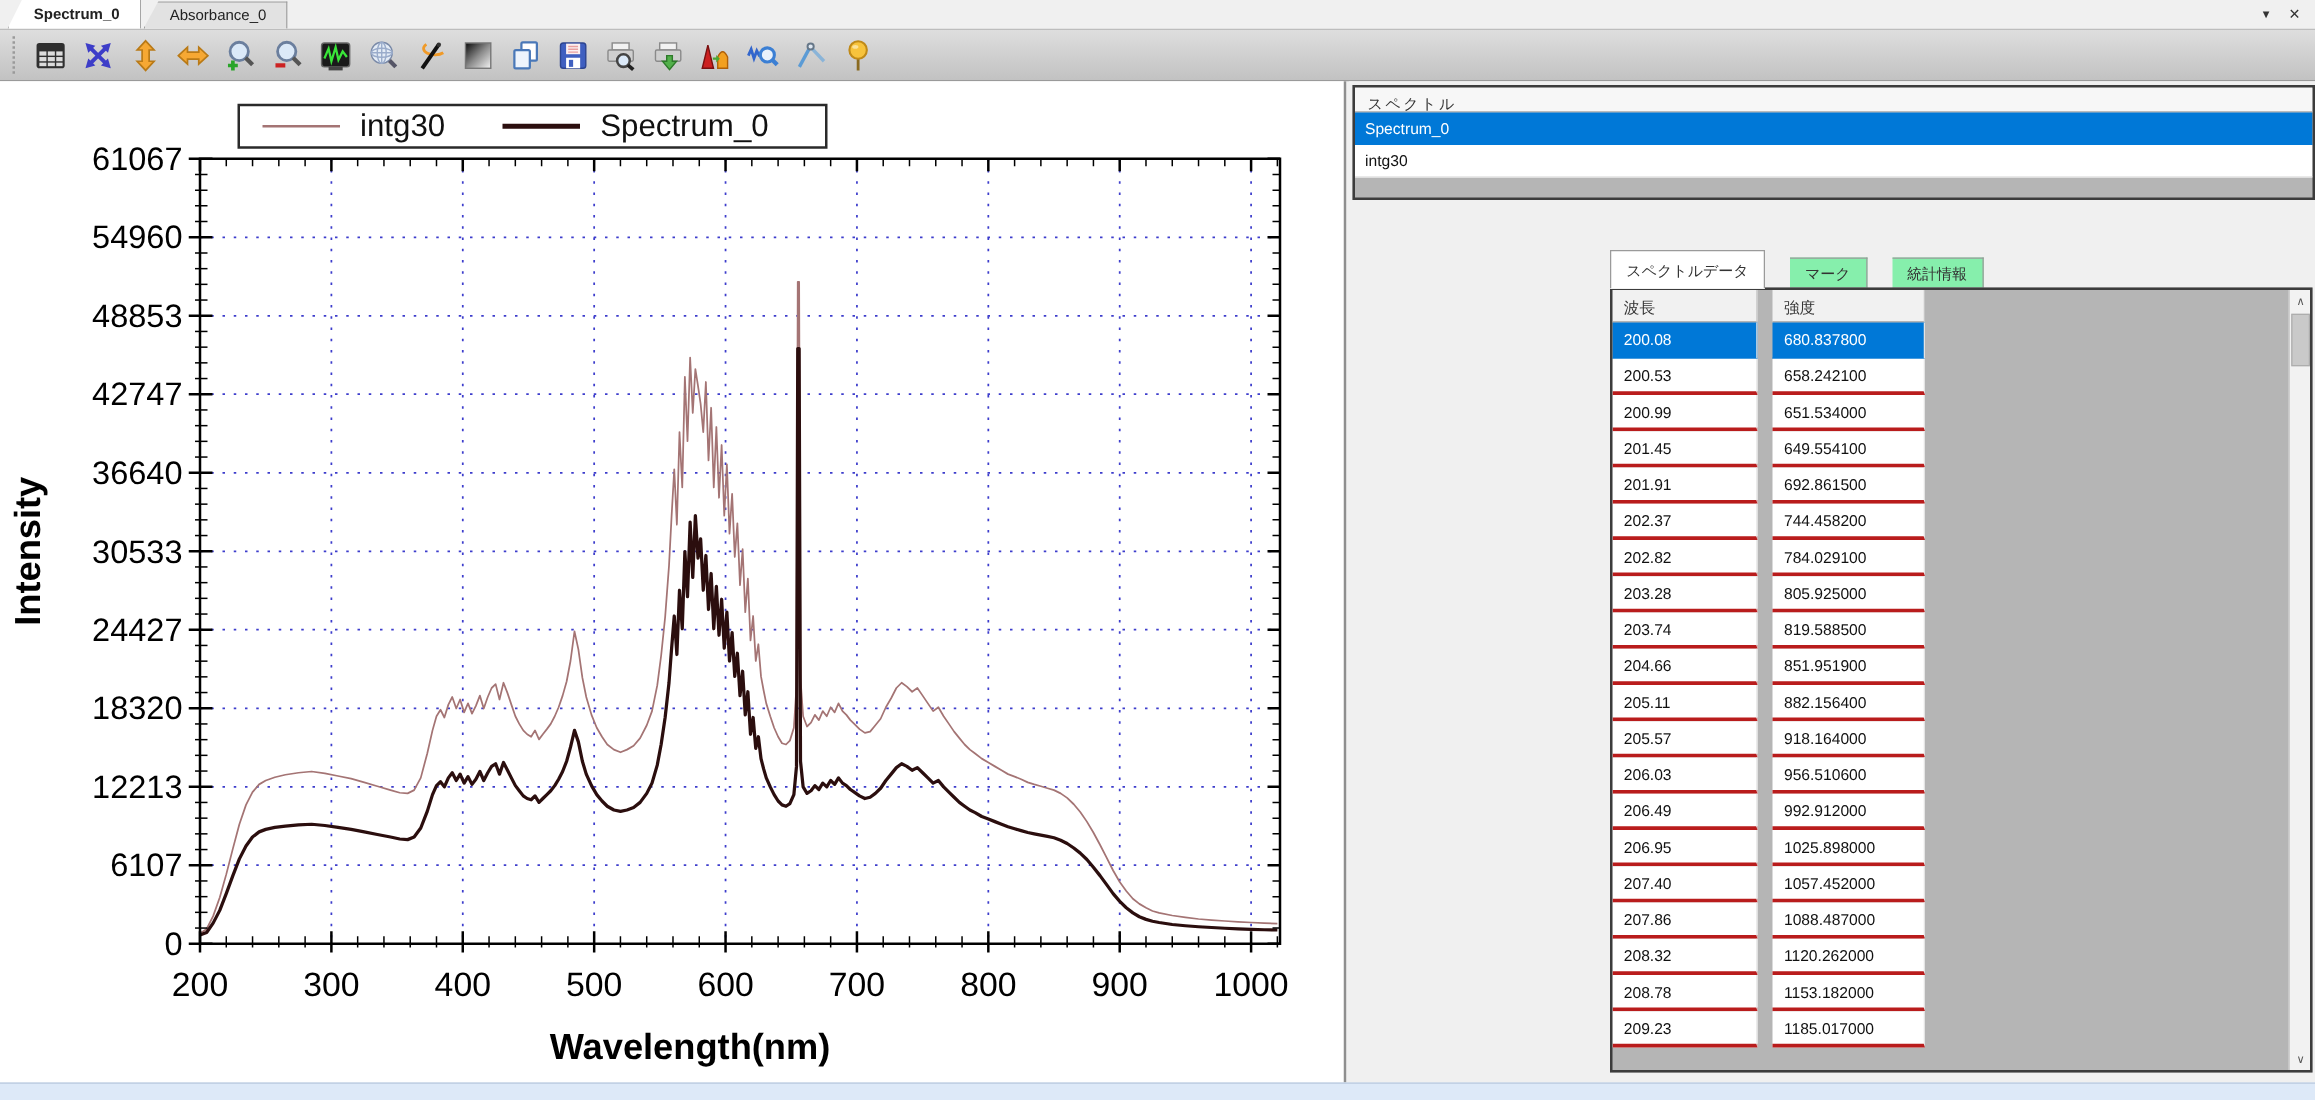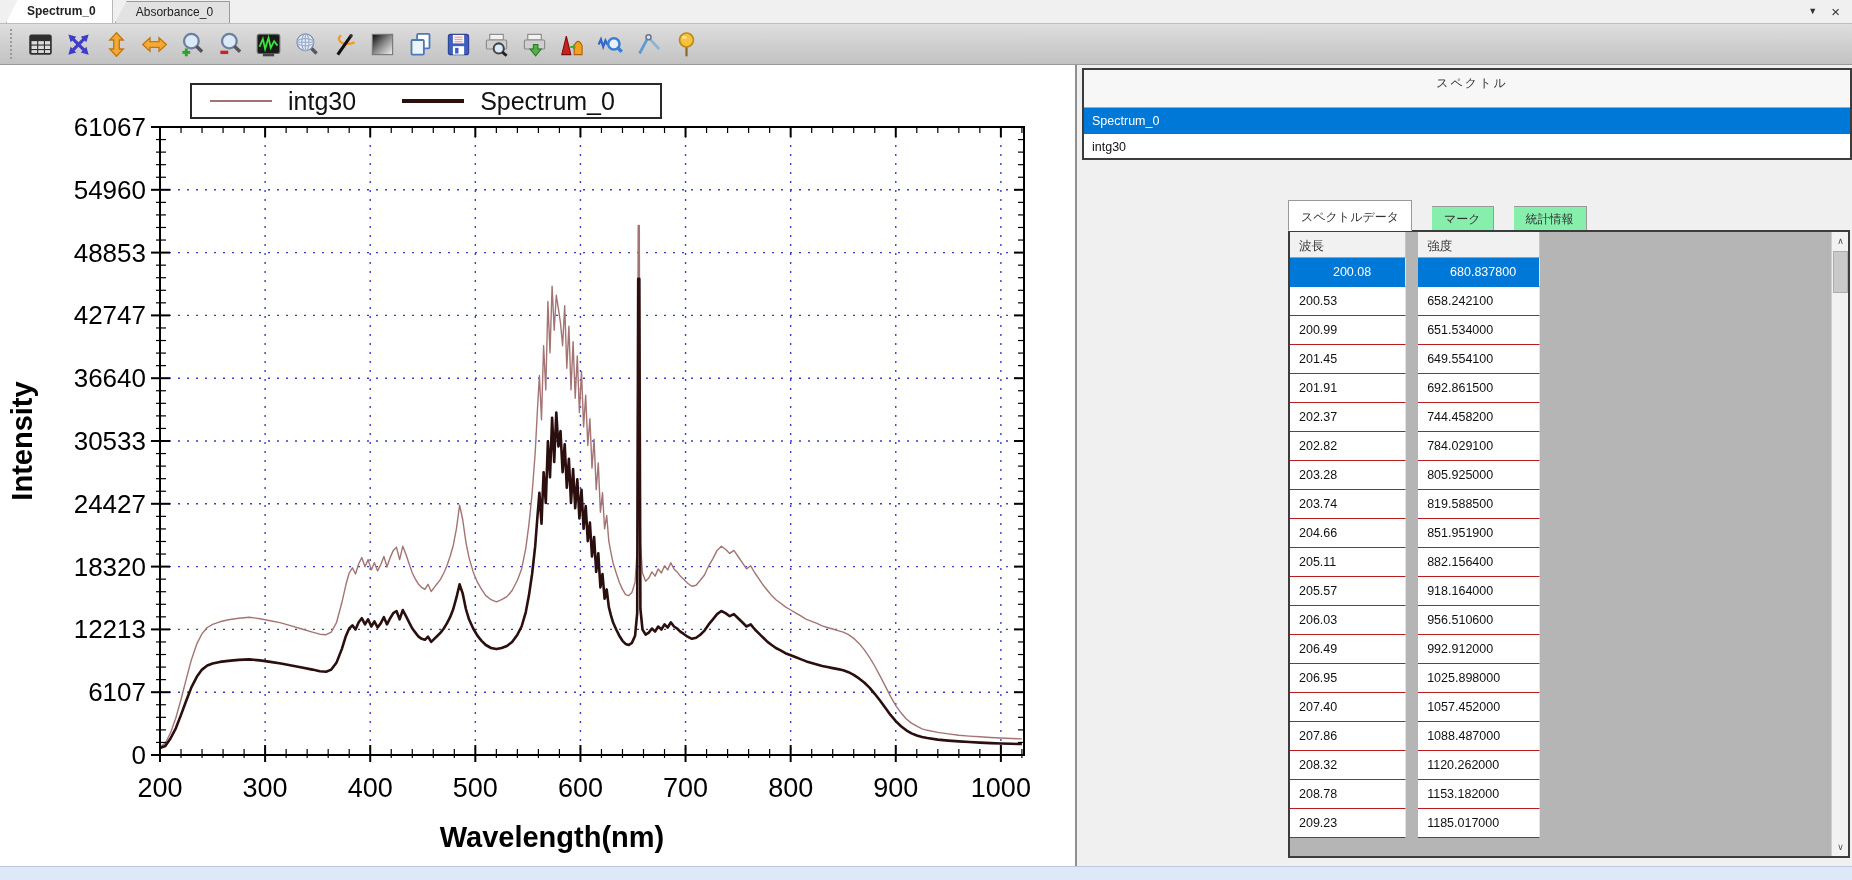--- a/index.html
+++ b/index.html
@@ -38,43 +38,43 @@
     padding:0 18px; gap:46px; z-index:5; }
   .legend-item { display:flex; align-items:center; gap:16px; font-size:25px; color:#111; }
   .legend-line { display:inline-block; width:62px; }
   #chart { position:absolute; left:0; top:0; width:1077px; height:801px; }
 
   
   .right-panel { position:absolute; left:1079px; top:0; width:773px; height:801px; background:#f0f0f0; }
 
   .spectrum-list { position:absolute; left:3px; top:3px; width:770px; height:92px;
     border:2px solid #3c3c3c; background:#b5b5b5; overflow:hidden; }
-  .sl-header { height:38px; background:#f7f7f7; border-bottom:1px solid #a8a8a8;
-    font-size:12px; color:#333; padding:5px 0 0 10px; letter-spacing:2px;text-align:center; }
+  .sl-header { height:20px; background:#f7f7f7; border-bottom:1px solid #a8a8a8;
+    font-size:12px; color:#333; padding:5px 0 0 10px; letter-spacing:2px; }
   .sl-item { height:26px; background:#fff; font-size:12.5px; color:#111;
     padding:6px 0 0 8px; border-bottom:1px solid #e2e2e2; }
   .sl-item.selected { background:#0078d7; color:#fff; border-bottom:1px solid #0078d7; }
 
   .data-tabs { position:absolute; left:209px; top:133px; height:33px; display:flex; align-items:flex-end;gap:20px; }
   .dtab { font-size:12px; color:#333; background:#86efac; border:1px solid #9a9a9a;
     padding:4px 12px 4px 12px; height:25px; margin-right:0; border-left:none; white-space:nowrap; }
   .dtab:first-child { border-left:1px solid #9a9a9a; }
   .dtab.active { background:#ffffff; height:31px; padding-top:8px; border-bottom:1px solid #fff;
     border-left:1px solid #9a9a9a; position:relative; z-index:2; }
 
   .data-table { position:absolute; left:209px; top:165px; width:562px; height:628px;
     border:2px solid #3c3c3c; background:#b5b5b5; overflow:hidden; }
   .tbl { position:absolute; left:0; top:0; width:250px; }
   .tr { display:flex;gap:12px; }
   .th { background:#f1f1f1; border-bottom:1px solid #a0a0a0; border-right:1px solid #c6c6c6;
     font-size:12.5px; color:#333; height:26px; padding:6px 0 0 9px; }
-  .td { background:#fff; border-bottom:1px solid #b91c1c; border-right:1px solid #e4e4e4;
+  .td { background:#fff; border-bottom:3px solid #b91c1c; border-right:1px solid #e4e4e4;
     font-size:12.5px; color:#111; height:29px; padding:7px 0 0 9px; }
   .c1 { width:122px; } .c2 { width:128px; }
-  .tr.selected .td { background:#0078d7; color:#fff; border-bottom:1px solid #0078d7;text-align:center; }
+  .tr.selected .td { background:#0078d7; color:#fff; border-bottom:1px solid #0078d7; }
 
   .vscroll { position:absolute; right:0; top:0; width:17px; height:100%; background:#f2f2f2;
     border-left:1px solid #cfcfcf; }
   .vscroll .btn { position:absolute; left:0; width:17px; height:18px; background:#f2f2f2;
     color:#555; font-size:9px; text-align:center; line-height:18px; }
   .vscroll .up { top:0; } .vscroll .down { bottom:0; }
   .vscroll .thumb { position:absolute; left:1px; top:19px; width:15px; height:42px;
     background:#c9c9c9; border:1px solid #adadad; }
 
   

